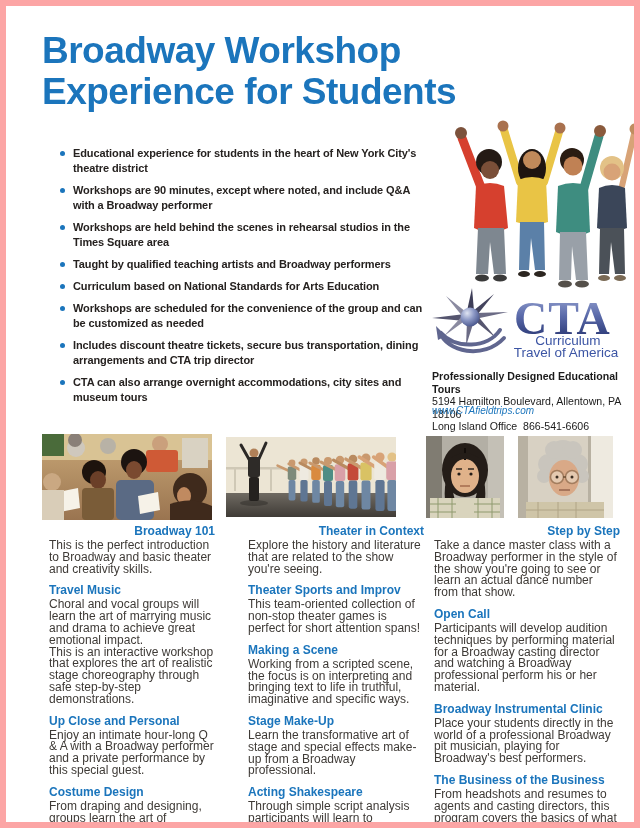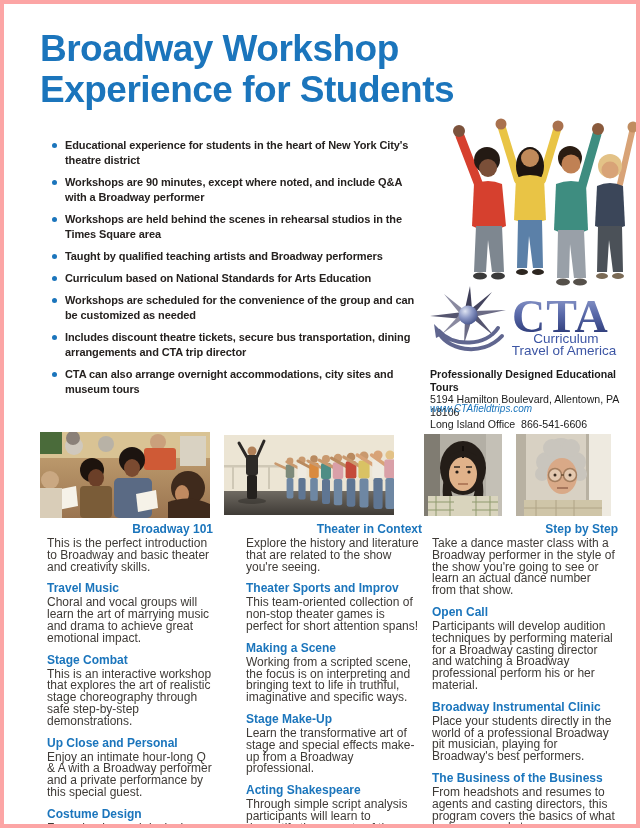--- a/index.html
+++ b/index.html
@@ -1,27 +1,27 @@
 <!DOCTYPE html>
 <html style="--accent: #1b75bc;"><head>
 <meta charset="utf-8">
 <style>
   html,body{margin:0;padding:0;background:#ffffff;}
   .page{
     position:relative;width:640px;height:828px;margin:0 auto;background:#ffffff;
     font-family:"Liberation Sans",sans-serif;overflow:hidden;
-    border:4px solid #fca5a5;box-sizing:border-box;
+    border:6px solid #fca5a5;box-sizing:border-box;
   }
   .title{
     position:absolute;left:36px;top:24px;margin:0;
     color:var(--accent,#1b75bc);font-size:37px;font-weight:bold;
     line-height:41px;letter-spacing:-0.5px;
   }
   .title span{display:block;}
-  .bullets{position:absolute;left:48px;top:134px;width:374px;margin:0;padding:0;list-style:none;}
+  .bullets{position:absolute;left:48px;top:134px;width:374px;margin:6px;padding:0;list-style:none;}
   .bullets li{
     position:relative;padding-left:13px;margin-bottom:7px;
     font-size:11px;font-weight:bold;color:#262220;line-height:15px;letter-spacing:-0.1px;
   }
   .bullets li::before{
     content:"";position:absolute;left:0;top:5px;width:5px;height:5px;border-radius:50%;
     background:var(--accent,#1b75bc);
   }
   .hero{position:absolute;left:426px;top:92px;width:214px;height:200px;}
   .ctalogo{position:absolute;left:422px;top:280px;width:192px;height:74px;}
@@ -338,21 +338,20 @@
           <line x1="8" y1="74" x2="86" y2="74"></line>
       </g>
     </svg>
   </div>
 
   <div class="col" id="col1">
     <h3>Broadway 101</h3>
     <p>This is the perfect introduction to Broadway and basic theater and creativity skills.</p>
     <h3>Travel Music</h3>
     <p>Choral and vocal groups will learn the art of marrying music and drama to achieve great emotional impact.</p>
-    <h3>Stage Combat</h3>
     <p>This is an interactive workshop that explores the art of realistic stage choreography through safe step-by-step demonstrations.</p>
     <h3>Up Close and Personal</h3>
     <p>Enjoy an intimate hour-long Q &amp; A with a Broadway performer and a private performance by this special guest.</p>
     <h3>Costume Design</h3>
     <p>From draping and designing, groups learn the art of costuming from a Broadway wardrobe professional.</p>
   </div>
 
   <div class="col" id="col2">
     <h3>Theater in Context</h3>
     <p>Explore the history and literature that are related to the show you're seeing.</p>

